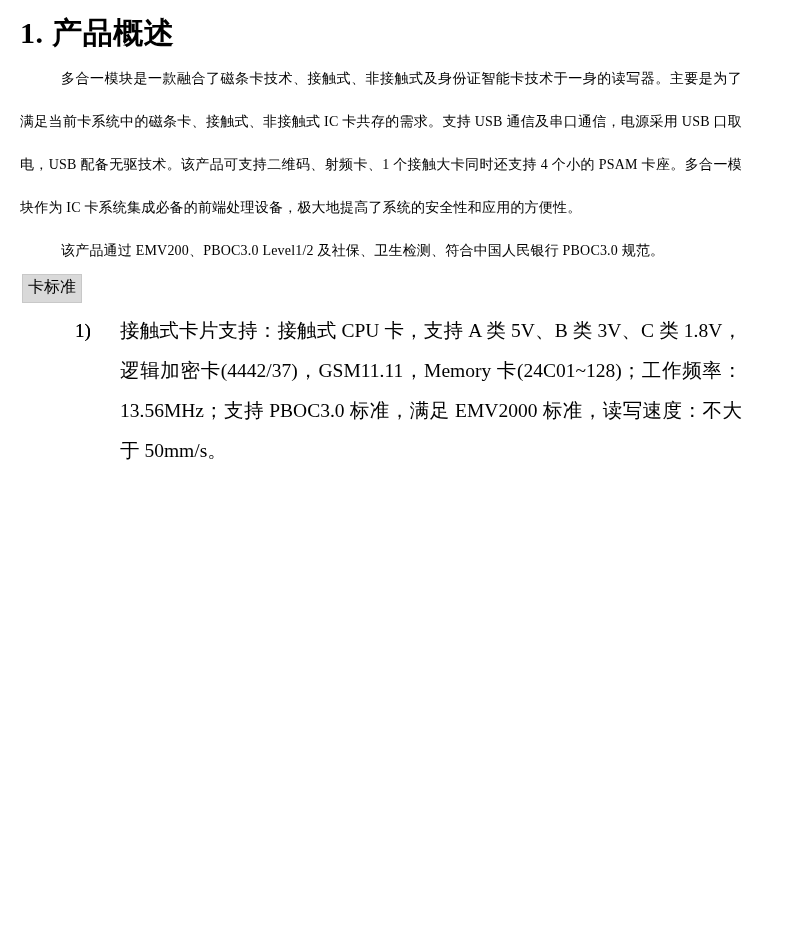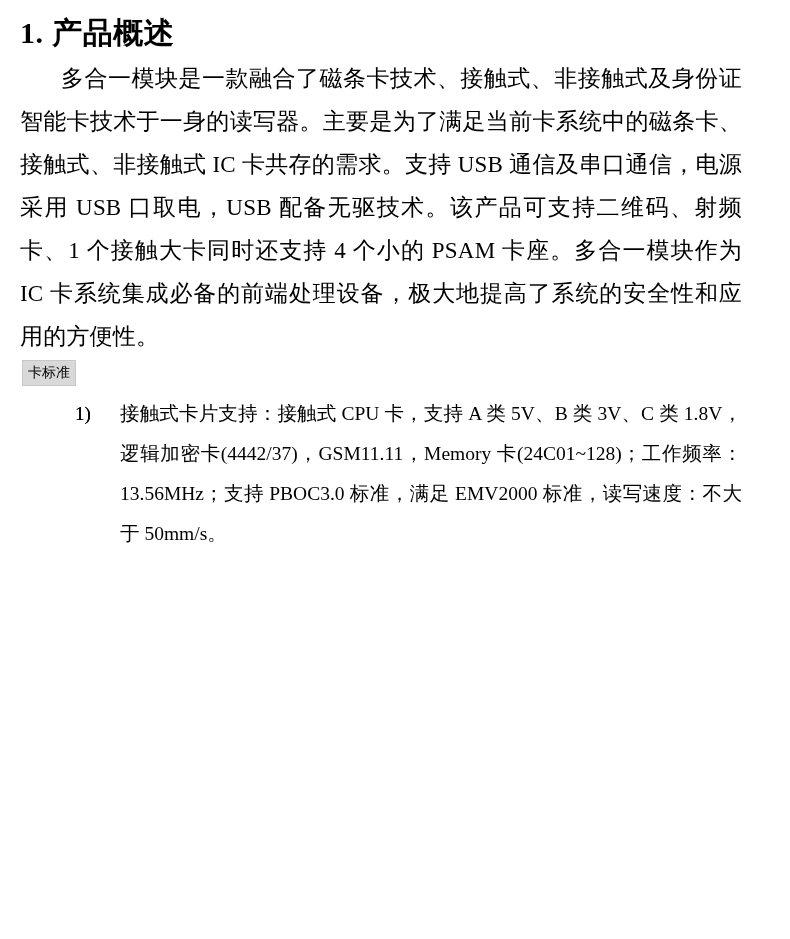--- a/index.html
+++ b/index.html
@@ -27,34 +27,34 @@
     font-size: 30px;
     line-height: 1.15;
     margin: 6px 0 6px 0;
     letter-spacing: 0.5px;
   }
   h1.section-title .num {
     font-family: "Liberation Serif", "DejaVu Serif", serif;
     font-weight: bold;
   }
   p.body-para {
-    font-size: 23px;
+    font-size: 14px;
     line-height: 43px;
     margin: 0;
     text-align: justify;
     text-justify: inter-ideograph;
     text-indent: 41px;
     letter-spacing: 0.2px;
   }
   .card-standard-label {
     display: inline-block;
     background: #d9d9d9;
     color: #000;
-    font-family: Liberation Serif, serif;
-    font-size: 14px;
+    font-family: Liberation Mono, monospace;
+    font-size: 16px;
     line-height: 1.5;
     padding: 1px 5px 2px 5px;
     margin: 2px 0 6px 2px;
     border: 1px solid #c8c8c8;
   }
   ol.spec-list {
     list-style: none;
     margin: 0;
     padding: 0;
   }
@@ -81,20 +81,21 @@
 <body>
 
 <div class="page">
 
   <h1 class="section-title">
     <span class="num">1.</span>
     <span>产品概述</span>
   </h1>
 
   <p class="body-para">多合一模块是一款融合了磁条卡技术、接触式、非接触式及身份证智能卡技术于一身的读写器。主要是为了满足当前卡系统中的磁条卡、接触式、非接触式 IC 卡共存的需求。支持 USB 通信及串口通信，电源采用 USB 口取电，USB 配备无驱技术。该产品可支持二维码、射频卡、1 个接触大卡同时还支持 4 个小的 PSAM 卡座。多合一模块作为 IC 卡系统集成必备的前端处理设备，极大地提高了系统的安全性和应用的方便性。</p>
+  <p class="body-para">该产品通过 EMV200、PBOC3.0 Level1/2 及社保、卫生检测、符合中国人民银行 PBOC3.0 规范。</p>
 
 
   <div class="card-standard-label">卡标准</div>
 
   <ol class="spec-list">
     <li>
       <span class="marker">1)</span>
     </li>
     <li>
       <span class="marker">1)</span>

